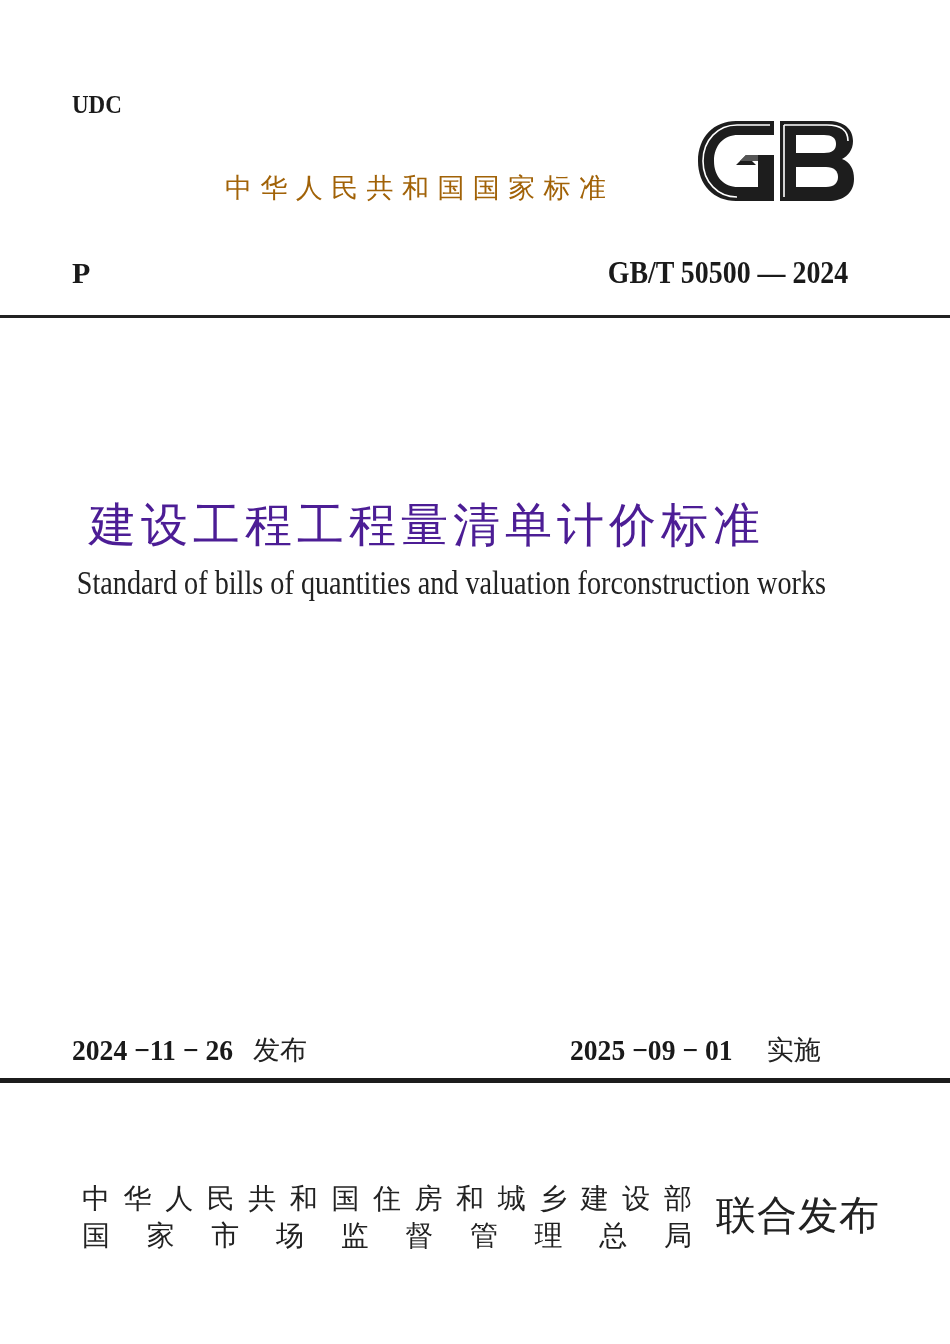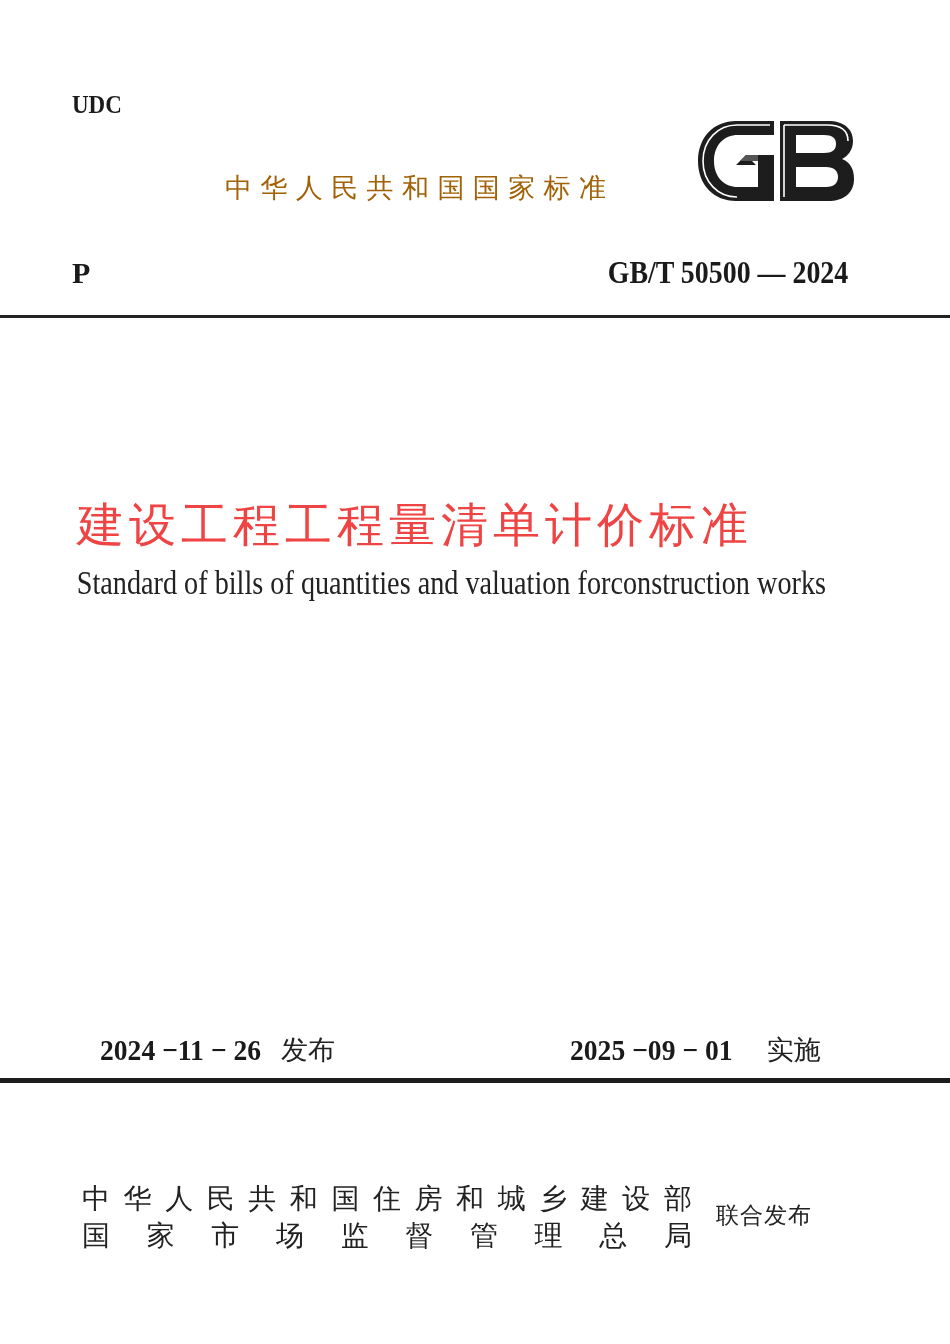--- a/index.html
+++ b/index.html
@@ -53,27 +53,27 @@
       line-height: 36px;
       transform: scaleX(0.9);
       transform-origin: right center;
     }
     .rule-top {
       left: 0; top: 315px;
       width: 950px; height: 3px;
       background: #222;
     }
     .title-cn {
-      left: 0; width: 830px; top: 496px;
+      left: 12px; width: 830px; top: 496px;
       text-align: center;
       font-family: "DejaVu Serif", serif;
       font-size: 47px;
       line-height: 58px;
       letter-spacing: 5px;
-      color: #ef4444;
+      color: #4c1d95;
     }
     .title-en-wrap {
       left: 0; width: 756px; top: 562px;
       text-align: center;
     }
     .title-en {
       display: inline-block;
       font-family: "Liberation Serif", serif;
       font-size: 34px;
       line-height: 42px;
@@ -96,21 +96,21 @@
       vertical-align: middle;
     }
     .date-block .lbl {
       font-family: "DejaVu Sans", sans-serif;
       font-size: 27px;
       line-height: 36px;
       display: inline-block;
       vertical-align: middle;
       color: #222;
     }
-    .date-left { left: 72px; margin-left: 28px; }
+    .date-left { left: 72px; }
     .date-left .lbl { margin-left: 6px; }
     .date-right { left: 570px; }
     .date-right .lbl { margin-left: 20px; }
 
     .rule-bottom {
       left: 0; top: 1078px;
       width: 950px; height: 5px;
       background: #1c1c1c;
     }
     .issuer-lines {
@@ -122,21 +122,21 @@
       justify-content: space-between;
       font-family: "DejaVu Sans", sans-serif;
       font-size: 28px;
       line-height: 37px;
       color: #222;
     }
     .issuer-line span { display: inline-block; }
     .joint-issue {
       left: 716px; top: 1195px;
       font-family: "DejaVu Sans", sans-serif;
-      font-size: 23px;
+      font-size: 40px;
       line-height: 40px;
       letter-spacing: 1px;
       color: #222;
     }
   </style>
 </head>
 <body>
 
 <div class="abs udc">UDC</div>
 

